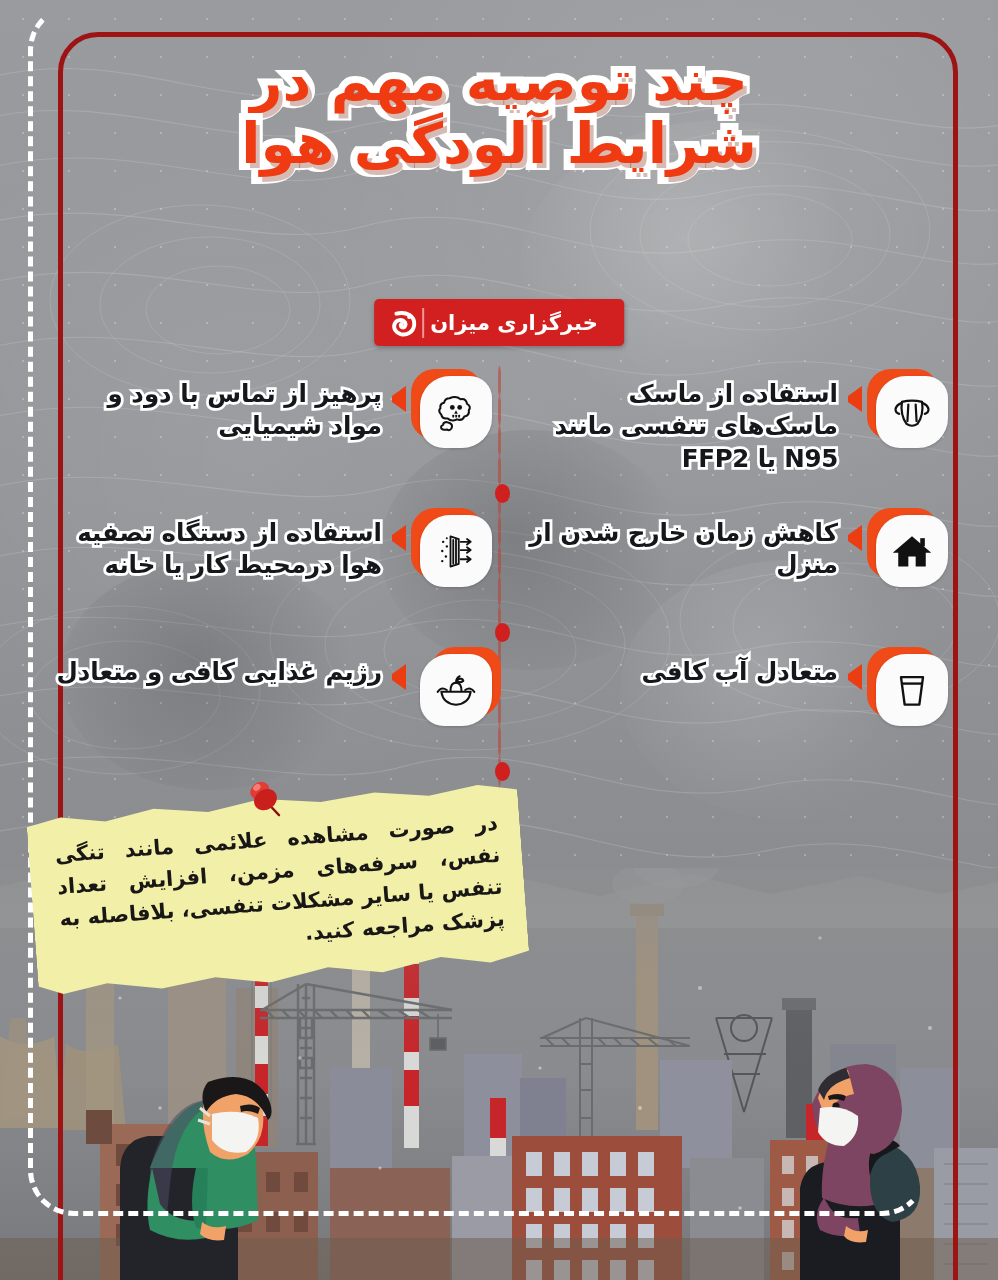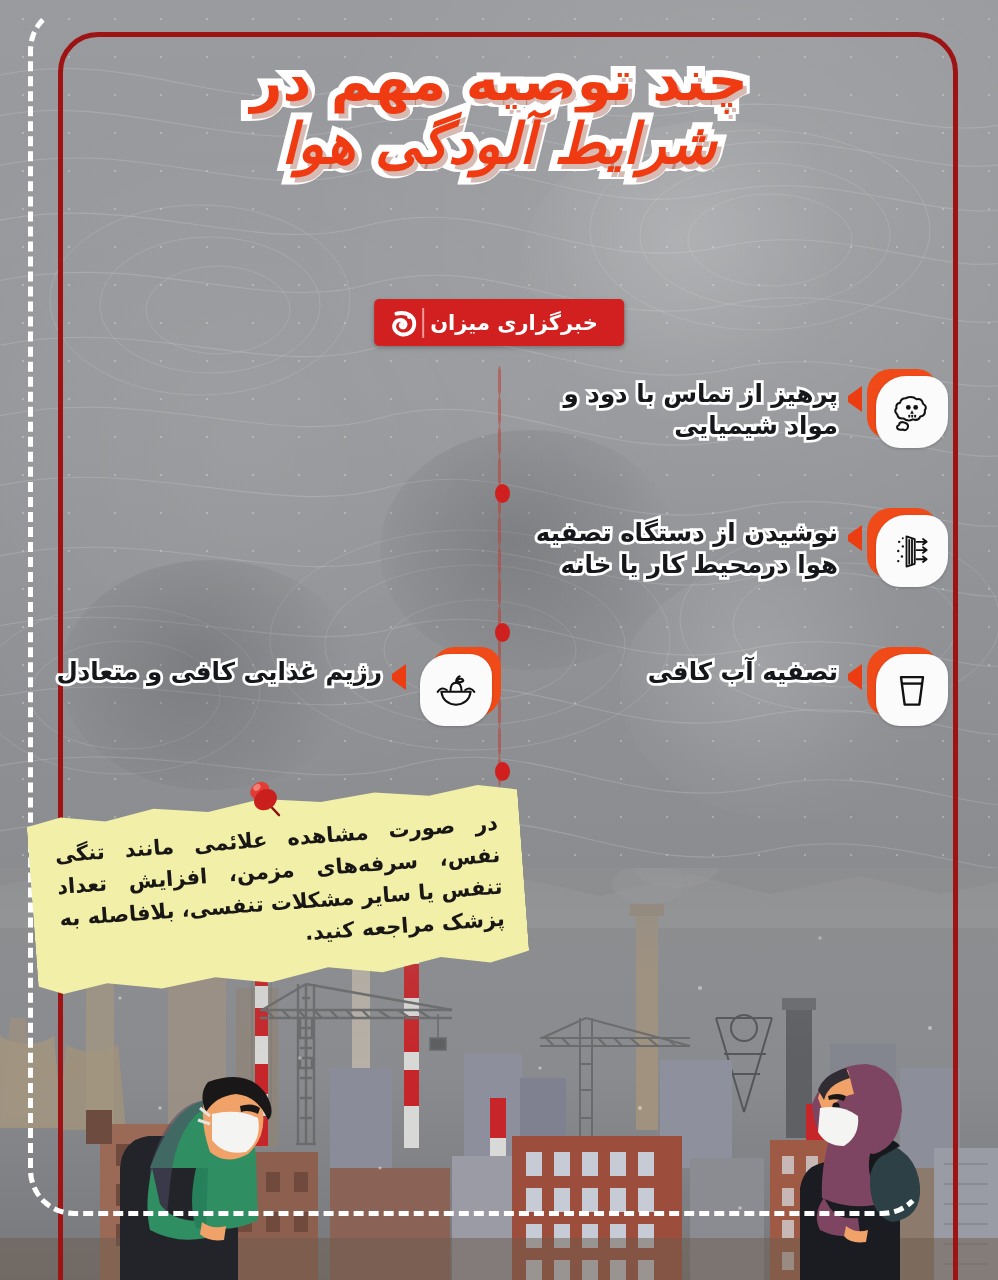--- a/index.html
+++ b/index.html
@@ -33,21 +33,21 @@
 
   
   .title-wrap{position:absolute;top:52px;left:0;right:0;text-align:center;z-index:9;}
   .title{
     display:block;font-weight:bold;color:#ef3a12;line-height:1.02;
     font-size:56px;letter-spacing:-1px;
     -webkit-text-stroke:14px #ffffff;paint-order:stroke fill;
     text-shadow:4px 5px 0 rgba(120,25,8,.30);
     margin:0 34px;
   }
-  .title .l2{display:block;margin-top:6px;font-style:italic;}
+  .title .l2{display:block;margin-top:6px;}
 
   .badge{position:absolute;top:299px;left:50%;transform:translateX(-50%);
     z-index:9;background:#d21f1f;border-radius:5px;display:flex;align-items:center;
     height:47px;padding:0 14px 0 10px;box-shadow:0 2px 4px rgba(0,0,0,.25);}
   .badge .bname{color:#fff;font-weight:bold;font-size:21px;padding:0 12px 0 6px;letter-spacing:-.5px;}
   .badge .bsep{width:2px;height:30px;background:rgba(255,255,255,.55);}
   .badge .bmark{width:38px;height:38px;display:flex;align-items:center;justify-content:center;}
   .badge .bmark svg{width:34px;height:34px;}
 
   
@@ -381,20 +381,42 @@
         <circle cx="27" cy="13" r="2.3" fill="#ffffff"></circle>
       </svg>
     </span>
   </div>
 
   <div class="vdot"></div>
 
   <div class="tips">
 
     <div class="row">
+      <div class="cell">
+        <div class="icon-badge">
+          <div class="shadow"></div>
+          <div class="plate">
+            <svg viewBox="0 0 48 48" aria-hidden="true">
+              <g fill="none" stroke="#111" stroke-width="2.4" stroke-linecap="round" stroke-linejoin="round">
+                <path d="M13 13 Q24 10 35 13 Q37 27 30 37 Q24 41 18 37 Q11 27 13 13 Z"></path>
+                <path d="M13 14 Q7 16 6 21 Q6 25 10 26"></path>
+                <path d="M35 14 Q41 16 42 21 Q42 25 38 26"></path>
+                <path d="M20 16 L19 34"></path>
+                <path d="M28 16 L29 34"></path>
+              </g>
+            </svg>
+          </div>
+        </div>
+        <span class="arrow">
+          <svg viewBox="0 0 20 30">
+              <path d="M18 2 L18 28 L4 18 L4 12 Z" fill="#ec3c11"></path>
+            </svg>
+        </span>
+        <div class="tip-text">استفاده از ماسک ماسک‌های تنفسی مانند  N95 یا FFP2</div>
+      </div>
 
       <div class="cell">
         <div class="icon-badge">
           <div class="shadow"></div>
           <div class="plate">
             <svg viewBox="0 0 48 48" aria-hidden="true">
               <g fill="none" stroke="#111" stroke-width="2.2" stroke-linejoin="round">
                 <path d="M17 9 Q12 9 11 14 Q6 15 7 20 Q4 23 8 27 Q9 32 15 31 Q19 35 25 32 Q31 34 33 29 Q39 28 38 22 Q41 18 36 15 Q35 9 29 10 Q24 6 17 9 Z"></path>
                 <path d="M14 35 Q10 35 10 38 Q7 39 8 42 Q10 44 14 43 Q17 45 19 42 Q21 38 17 36 Z"></path>
               </g>
@@ -417,20 +439,37 @@
         <div class="tip-text">پرهیز از تماس با دود و مواد شیمیایی</div>
       </div>
     </div>
 
     <div class="sep">
         <span class="dots"></span>
         <span class="mid"></span>
       </div>
 
     <div class="row">
+      <div class="cell">
+        <div class="icon-badge">
+          <div class="shadow"></div>
+          <div class="plate">
+            <svg viewBox="0 0 48 48" aria-hidden="true">
+              <path d="M24 8 L45 26 L39 26 L39 41 L28 41 L28 30 L20 30 L20 41 L9 41 L9 26 L3 26 Z" fill="#111"></path>
+              <rect x="33" y="10" width="5" height="9" fill="#111"></rect>
+            </svg>
+          </div>
+        </div>
+        <span class="arrow">
+          <svg viewBox="0 0 20 30">
+              <path d="M18 2 L18 28 L4 18 L4 12 Z" fill="#ec3c11"></path>
+            </svg>
+        </span>
+        <div class="tip-text">کاهش زمان خارج شدن از منزل</div>
+      </div>
 
       <div class="cell">
         <div class="icon-badge">
           <div class="shadow"></div>
           <div class="plate">
             <svg viewBox="0 0 48 48" aria-hidden="true">
               <g stroke="#111" stroke-width="2" fill="none" stroke-linecap="round" stroke-linejoin="round">
                 <path d="M18 8 L27 11 L27 38 L18 41 Z"></path>
                 <path d="M21 12 L21 38 M24 11.5 L24 38.5"></path>
                 <path d="M29 14 L39 14 M36 11 L40 14 L36 17"></path>
@@ -446,21 +485,21 @@
                   <circle cx="14" cy="10" r="1.1"></circle>
               </g>
             </svg>
           </div>
         </div>
         <span class="arrow">
           <svg viewBox="0 0 20 30">
               <path d="M18 2 L18 28 L4 18 L4 12 Z" fill="#ec3c11"></path>
             </svg>
         </span>
-        <div class="tip-text">نوشیدن از دستگاه تصفیه هوا درمحیط کار یا خانه</div>
+        <div class="tip-text">استفاده از دستگاه تصفیه هوا درمحیط کار یا خانه</div>
       </div>
     </div>
 
     <div class="sep">
         <span class="dots"></span>
         <span class="mid"></span>
       </div>
 
     <div class="row">
       <div class="cell">
@@ -471,21 +510,21 @@
               <path d="M12 10 L36 10 L32 40 L16 40 Z" fill="none" stroke="#111" stroke-width="2.6" stroke-linejoin="round"></path>
               <path d="M13 17 L35 17" stroke="#111" stroke-width="2.6"></path>
             </svg>
           </div>
         </div>
         <span class="arrow">
           <svg viewBox="0 0 20 30">
               <path d="M18 2 L18 28 L4 18 L4 12 Z" fill="#ec3c11"></path>
             </svg>
         </span>
-        <div class="tip-text">تصفیه آب کافی</div>
+        <div class="tip-text">متعادل آب کافی</div>
       </div>
 
       <div class="cell">
         <div class="icon-badge">
           <div class="plate">
             <svg viewBox="0 0 48 48" aria-hidden="true">
               <g fill="none" stroke="#111" stroke-width="2.2" stroke-linecap="round" stroke-linejoin="round">
                 <path d="M8 26 L40 26 Q38 39 24 40 Q10 39 8 26 Z"></path>
                 <path d="M4 26 Q8 20 14 24"></path>
                 <path d="M44 26 Q40 20 34 24"></path>

